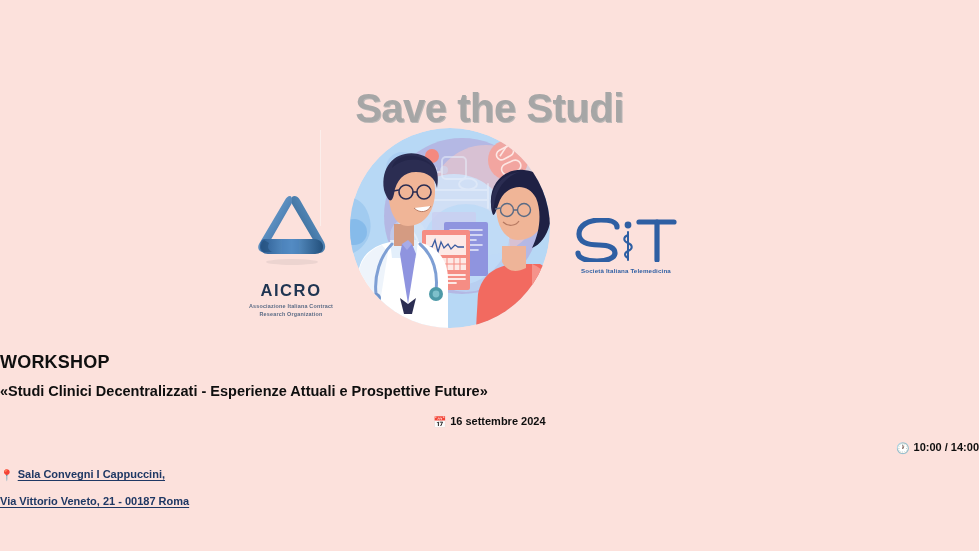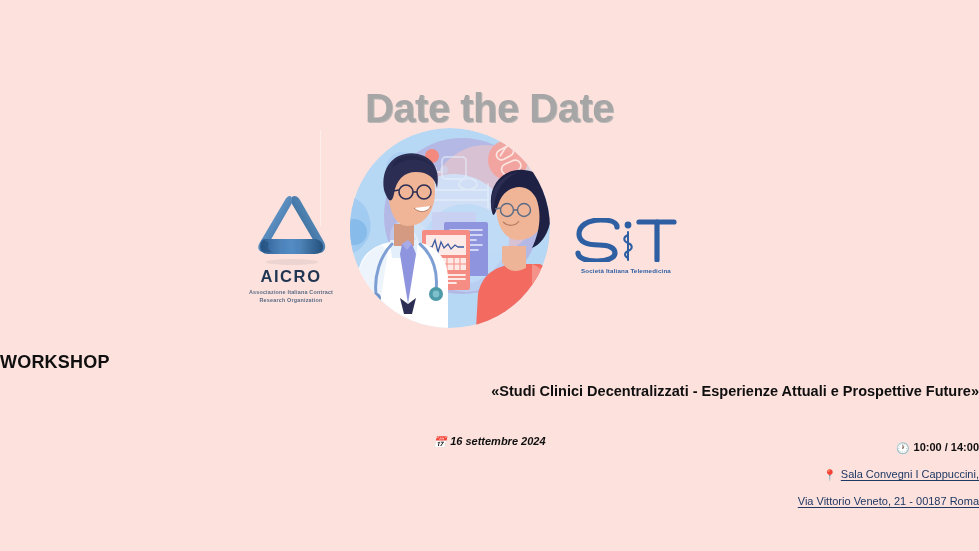--- a/index.html
+++ b/index.html
@@ -63,21 +63,21 @@
     position: absolute;
     left: 14px;
     bottom: -3px;
     width: 52px;
     height: 6px;
     border-radius: 50%;
     background: #e7cfcc;
     opacity: .75;
   }
   .aicro-name {
-    margin-top: 6px;
+    margin-top: 20px;
     font-size: 16.5px;
     font-weight: bold;
     letter-spacing: 1.6px;
     color: #1f3552;
     line-height: 1;
   }
   .aicro-sub {
     margin-top: 3px;
     font-size: 5.4px;
     font-weight: bold;
@@ -121,43 +121,42 @@
     text-align: left;
     font-size: 18px;
     font-weight: bold;
     color: #0f0f0f;
     letter-spacing: .2px;
   }
   .workshop-subtitle {
     position: absolute;
     left: 0; right: 0;
     top: 383px;
-    text-align: right;
+    text-align: left;
     font-size: 14.5px;
     font-weight: bold;
     color: #0f0f0f;
-    margin-left: 22px;
   }
   .info-line {
     position: absolute;
     left: 0; right: 0;
     text-align: center;
     font-size: 11px;
     font-weight: bold;
     color: #0f0f0f;
   }
-  .info-date { top: 435px; font-style: italic; }
+  .info-date { top: 415px; }
   .info-time { top: 441px; text-align: right; }
 
   .venue-line {
     position: absolute;
-    left: 8px; right: 0;
-    text-align: right;
+    left: 0; right: 0;
+    text-align: left;
     font-size: 11px;
-    font-weight: normal;
+    font-weight: bold;
   }
   .venue-1 { top: 468px; }
   .venue-2 { top: 495px; }
   .venue-link {
     color: #1f3864;
     text-decoration: underline;
     text-underline-offset: 2px;
   }
   .emoji {
     font-family: "DejaVu Sans", sans-serif;
@@ -165,21 +164,21 @@
     margin-right: 3px;
     vertical-align: -1px;
   }
   .pin-icon { position: relative; top: 0; margin-right: 4px; }
 </style>
 </head>
 <body>
 
 <div class="slide">
 
-  <div class="save-the-date">Date the Date</div>
+  <div class="save-the-date">Save the Studi</div>
 
   <div class="divider"></div>
 
   <div class="aicro-logo">
     <div class="aicro-mark">
       <svg width="78" height="70" viewBox="0 0 78 70">
         <defs>
           <linearGradient id="gA" x1="0" y1="0" x2="1" y2="1">
             <stop offset="0" stop-color="#7fb4e0"></stop>
               <stop offset="1" stop-color="#2f5f97"></stop>

